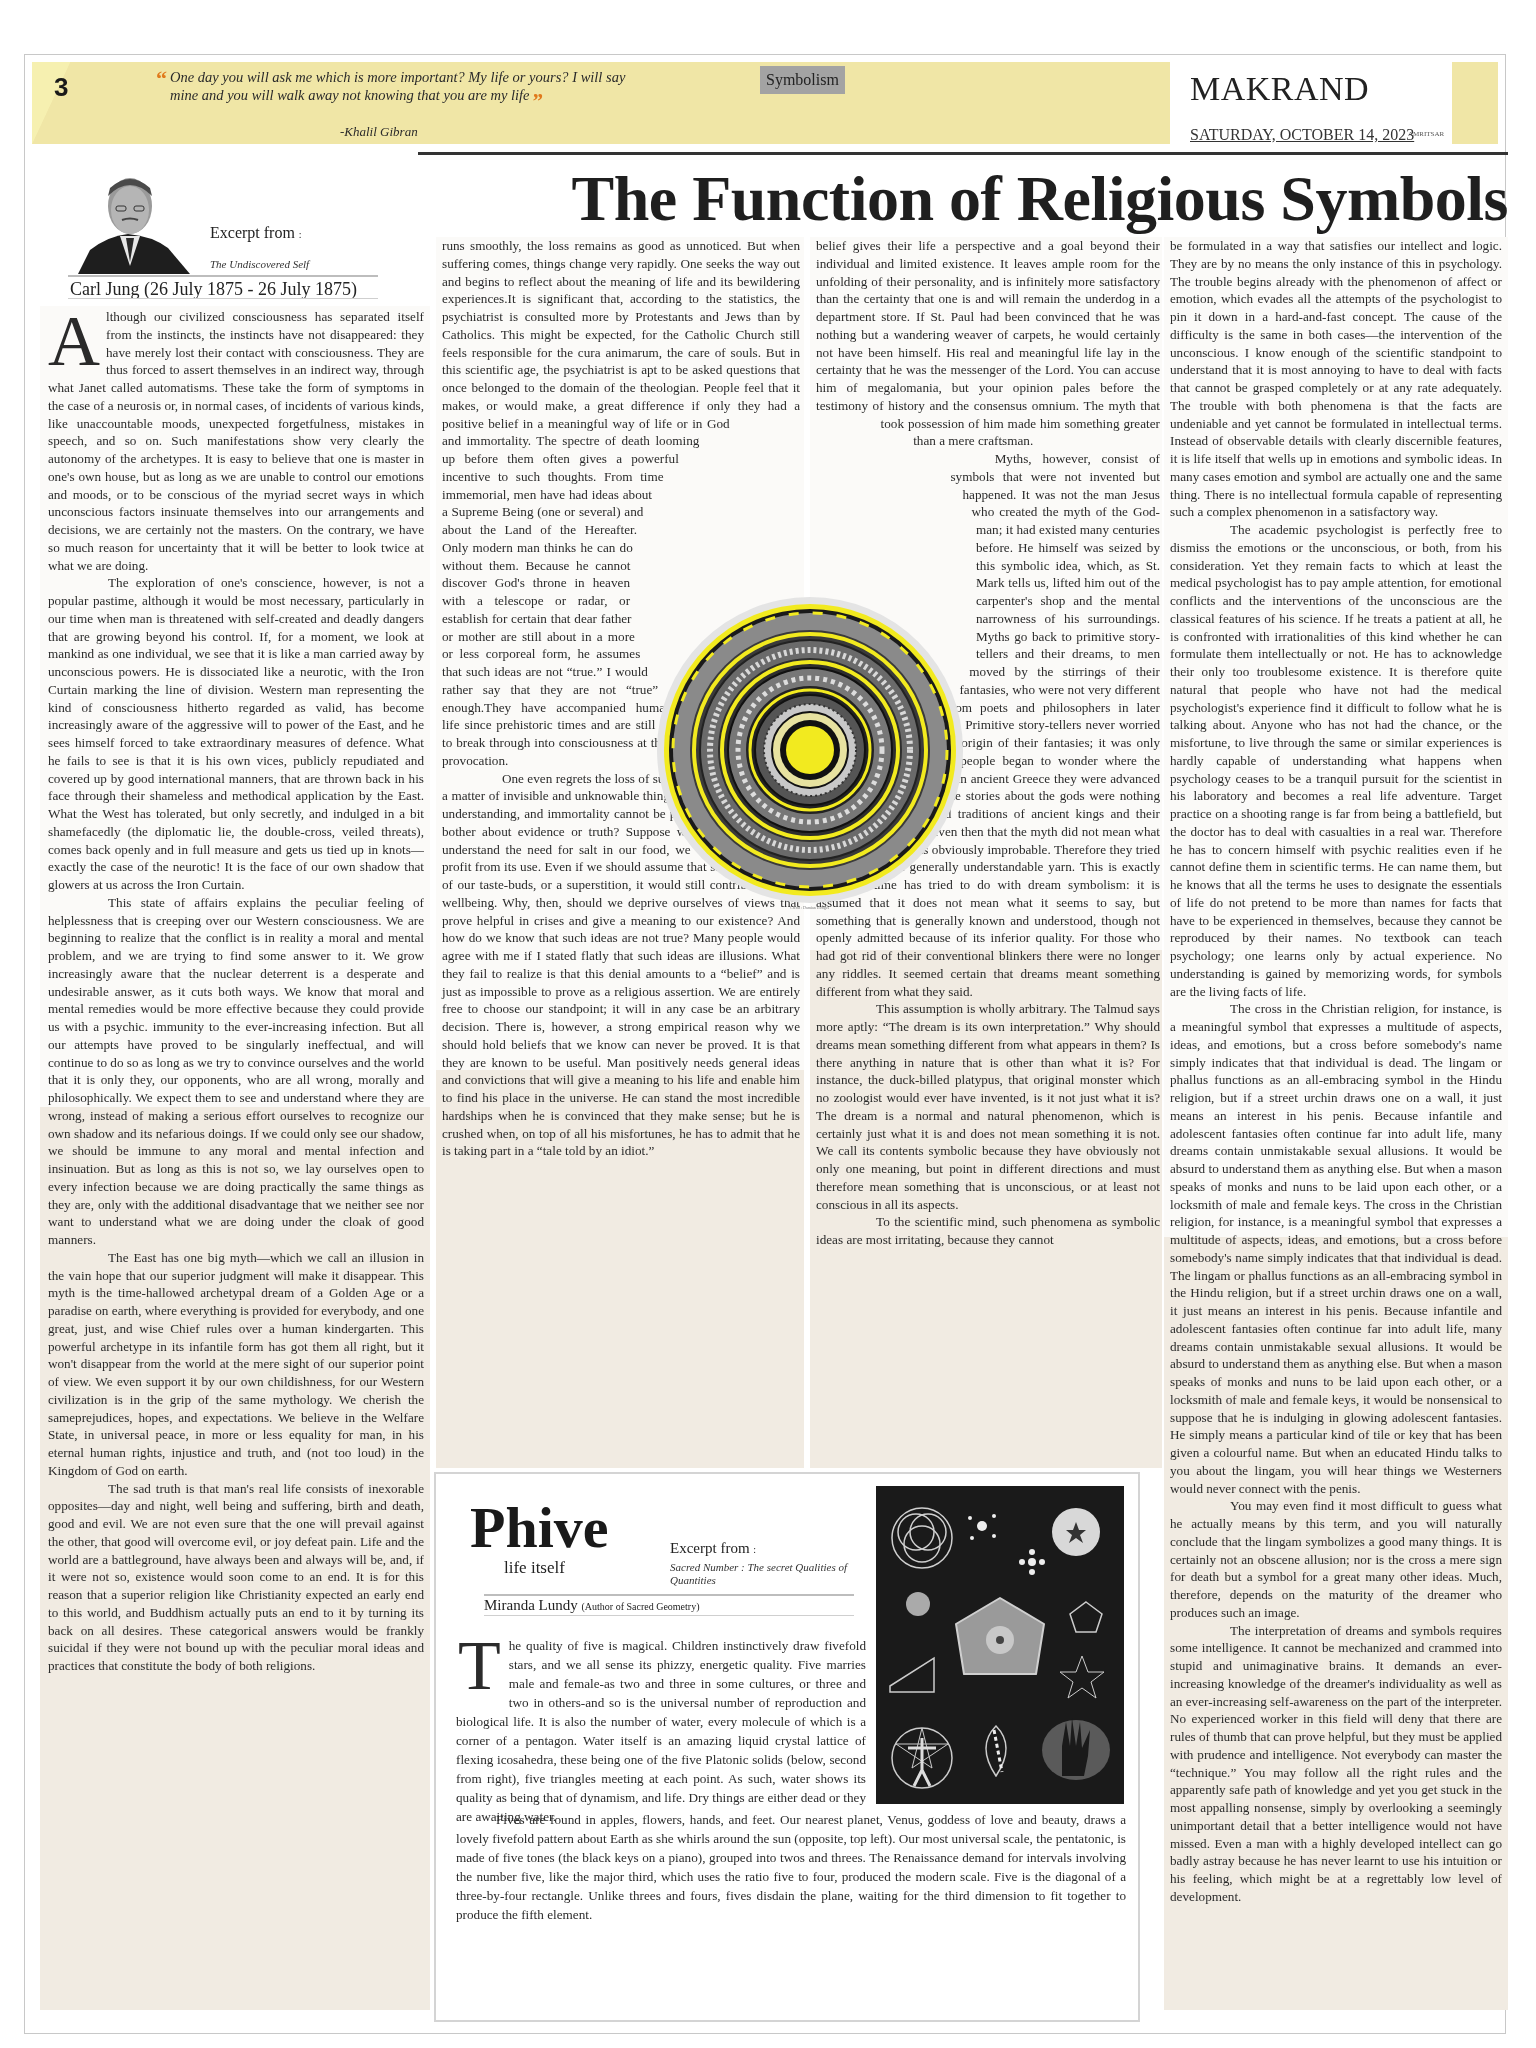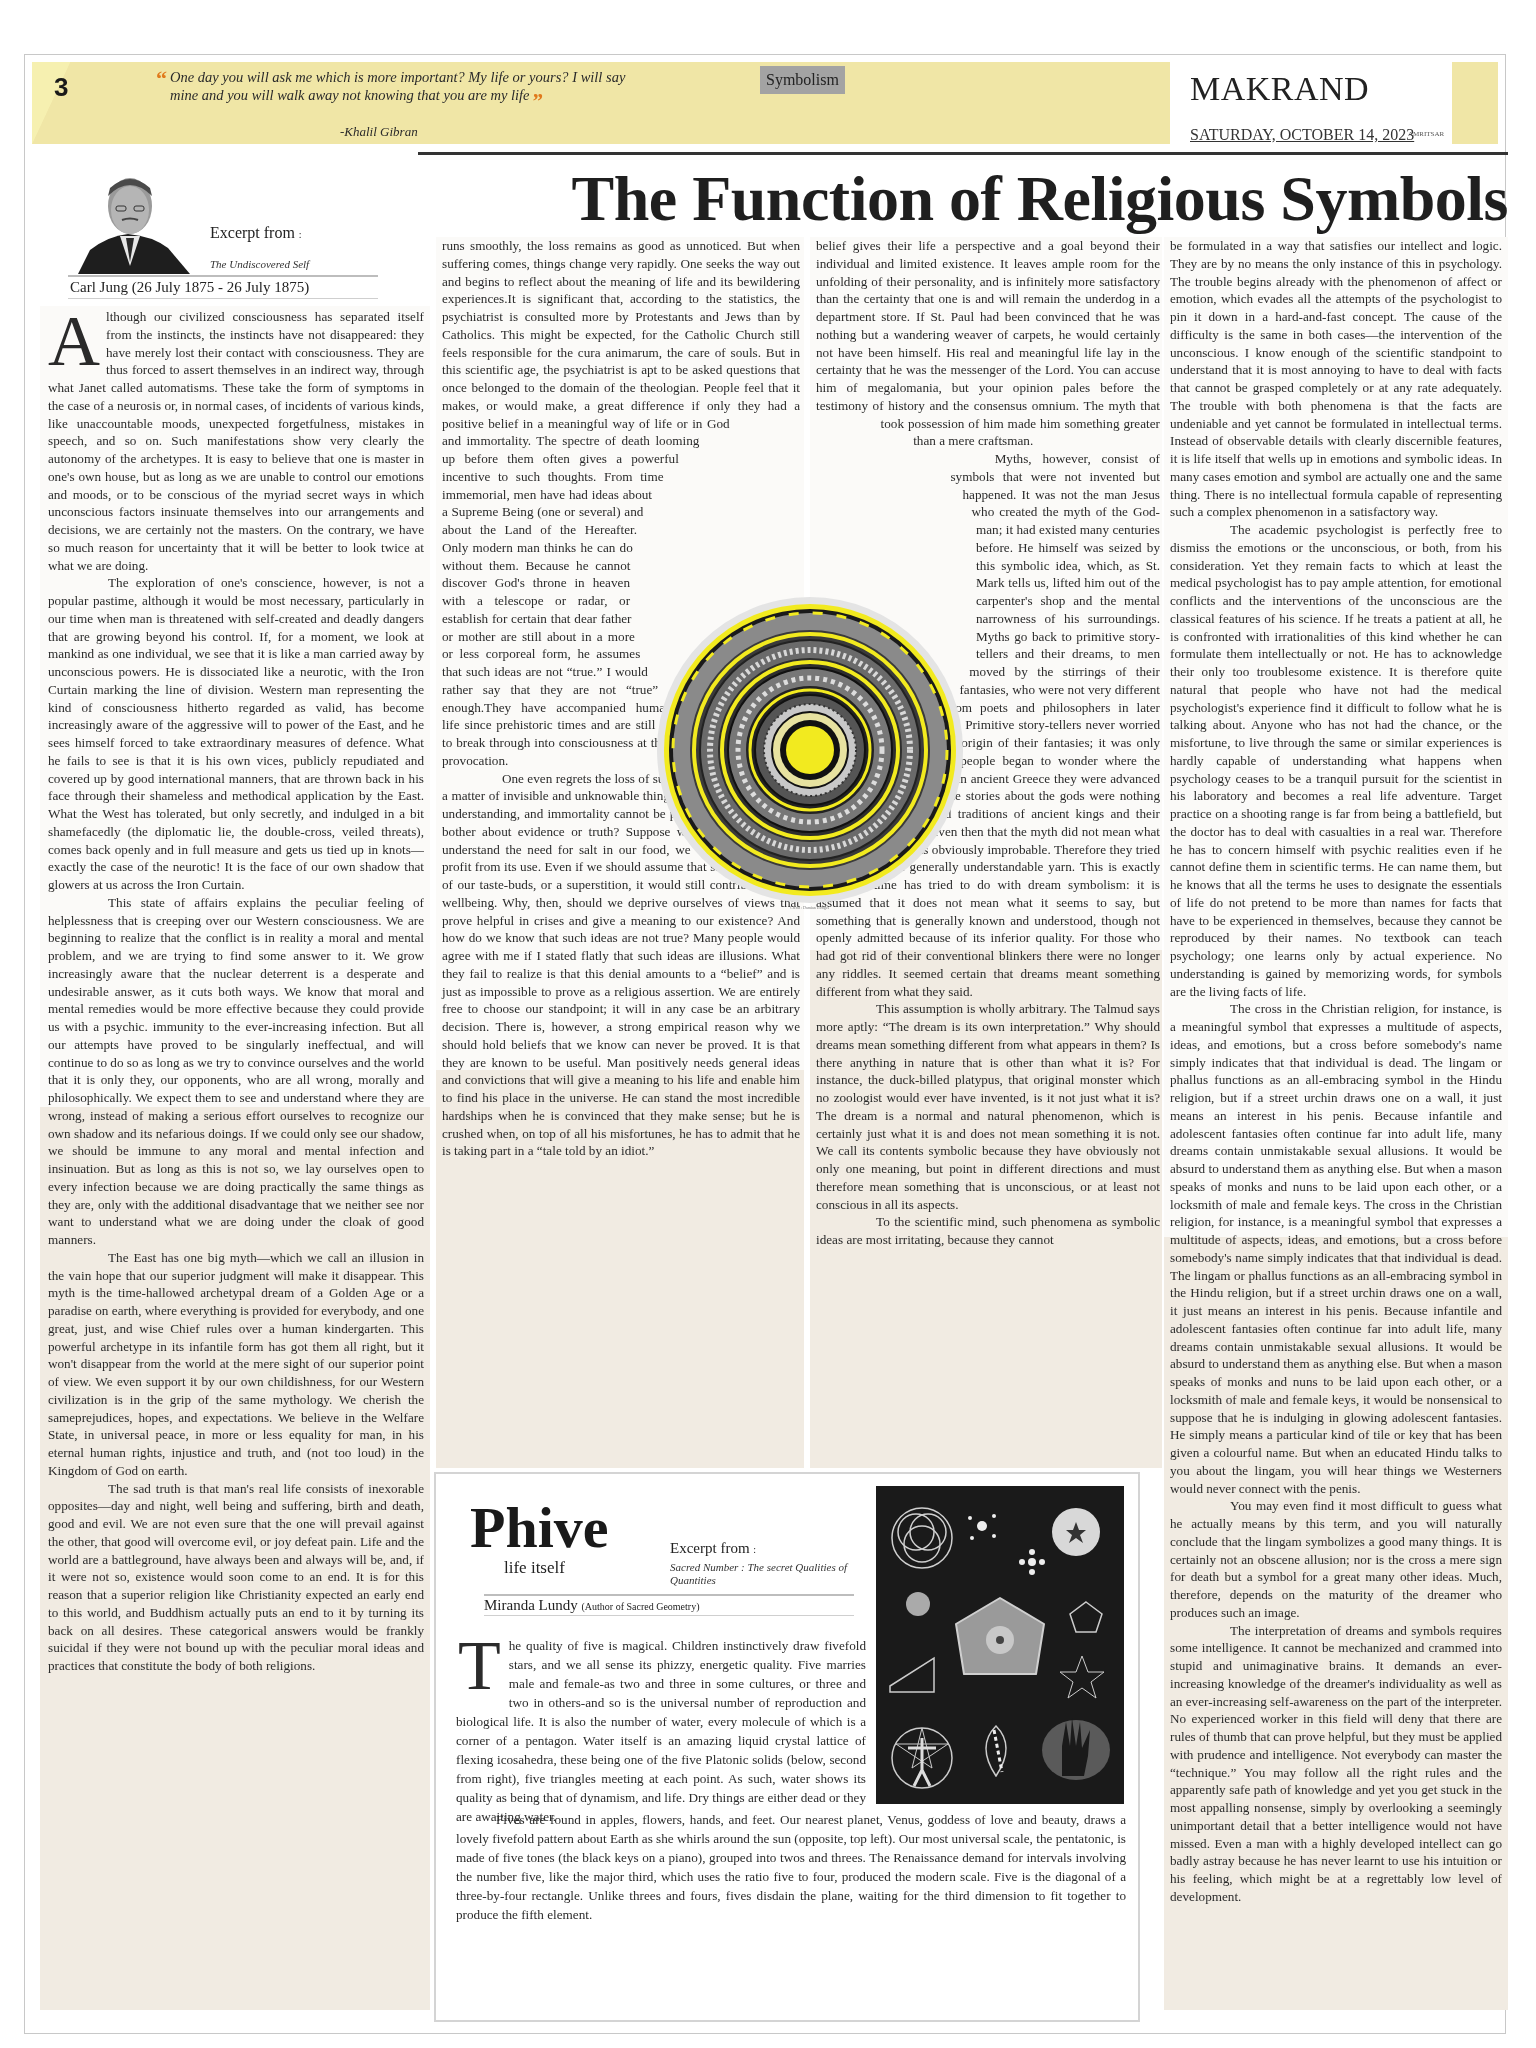--- a/index.html
+++ b/index.html
@@ -27,21 +27,21 @@
   
   .title-rule { position: absolute; left: 418px; top: 152px; width: 1090px; height: 3px; background: #333; }
   .main-title { position: absolute; left: 418px; top: 160px; width: 1090px; text-align: right; font-size: 64px; line-height: 78px; color: #1f1f1f; font-family: "Liberation Serif", serif; letter-spacing: -0.5px; }
 
   
   .portrait { position: absolute; left: 68px; top: 170px; width: 124px; height: 104px; overflow: hidden; }
   .excerpt-label { position: absolute; left: 210px; top: 224px; font-size: 16px; color: #222; }
   .excerpt-label .colon { font-size: 10px; }
   .excerpt-book { position: absolute; left: 210px; top 246px; top: 246px; font-size: 11px; font-style: italic; color: #333; margin-top: 12px; }
   .author-rule-top { position: absolute; left: 68px; top: 275px; width: 310px; height: 2px; background: #bdbdbd; }
-  .author-name { position: absolute; left: 70px; top: 279px; font-size: 15px; color: #222; }
+  .author-name { position: absolute; left: 70px; top: 279px; font-size: 18px; color: #222; }
   .author-rule-bottom { position: absolute; left: 68px; top: 298px; width: 310px; height: 1px; background: #cfcfcf; }
 
   
   .col { position: absolute; font-size: 13.2px; line-height: 17.75px; text-align: justify; color: #2b2b2b; hyphens: none; }
   .col p { margin: 0; }
   .col p.indent { text-indent: 60px; }
   .col1 { left: 40px; top: 306px; width: 390px; height: 1704px; padding: 2px 6px 0 8px; }
   .col1-shade { position: absolute; left: 40px; top: 306px; width: 390px; height: 1704px; background: linear-gradient(#fbfaf8 0, #fbfaf8 47%, #f1ebe2 47%, #f1ebe2 100%); }
   .col2 { left: 436px; top: 237px; width: 370px; padding: 0 6px; }
   .col3 { left: 810px; top: 237px; width: 356px; padding: 0 6px; }

